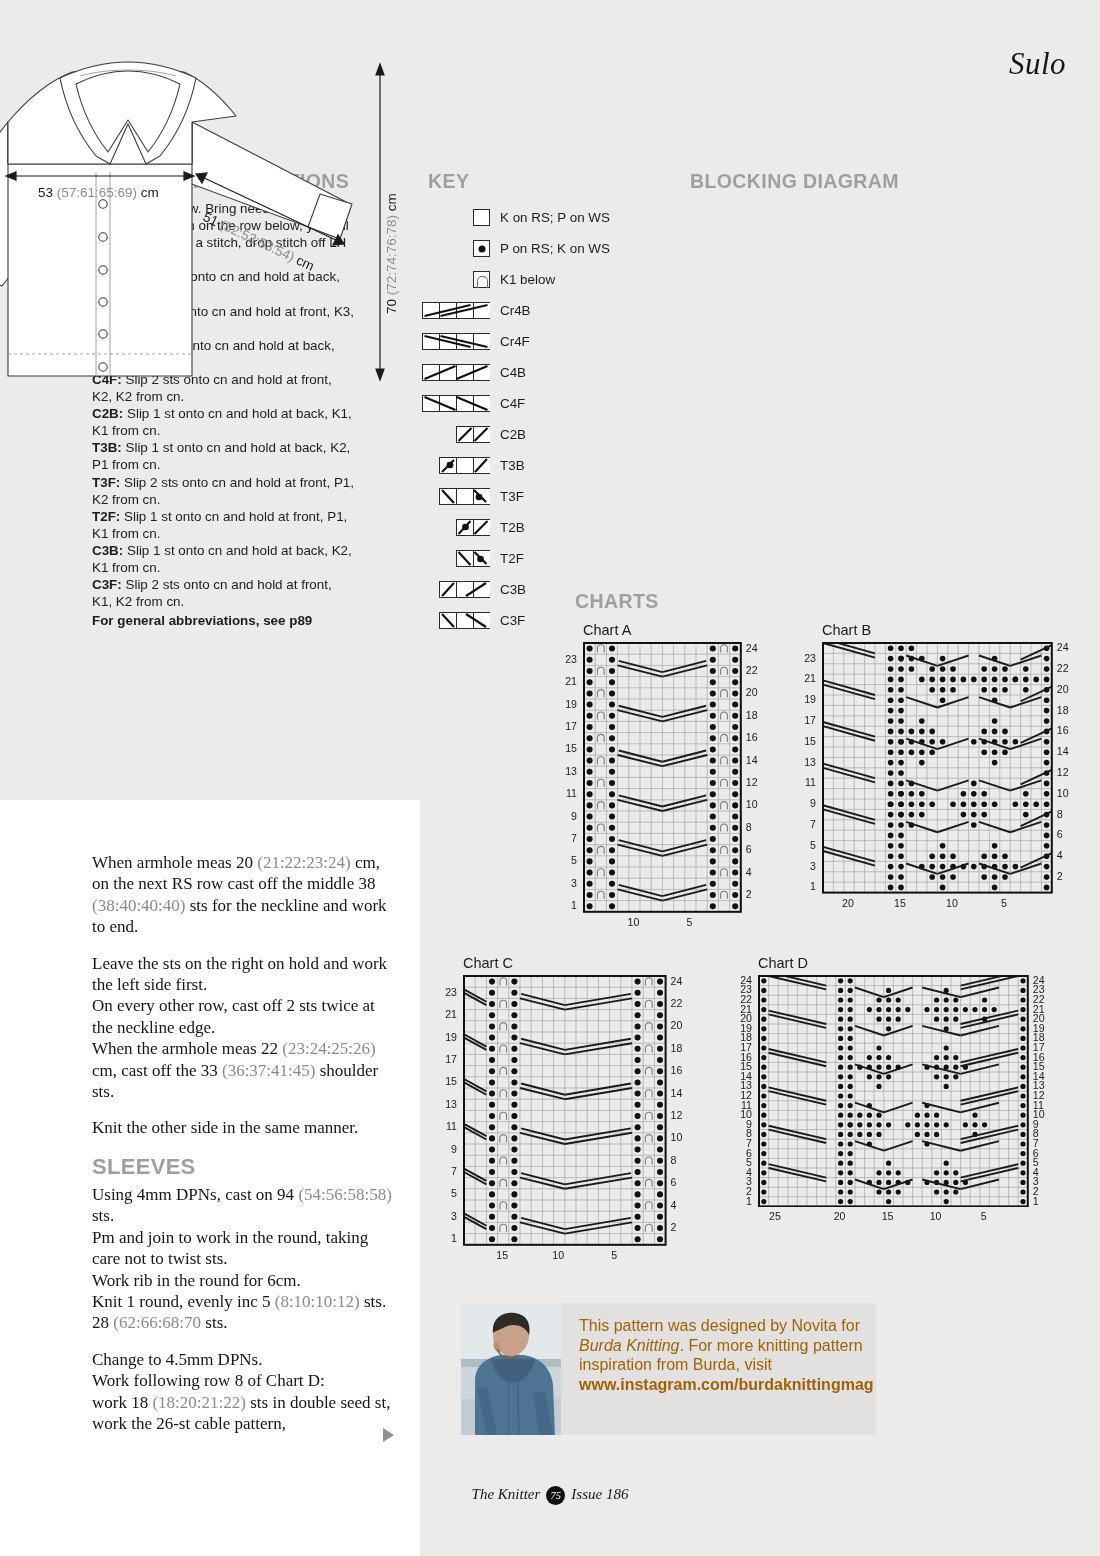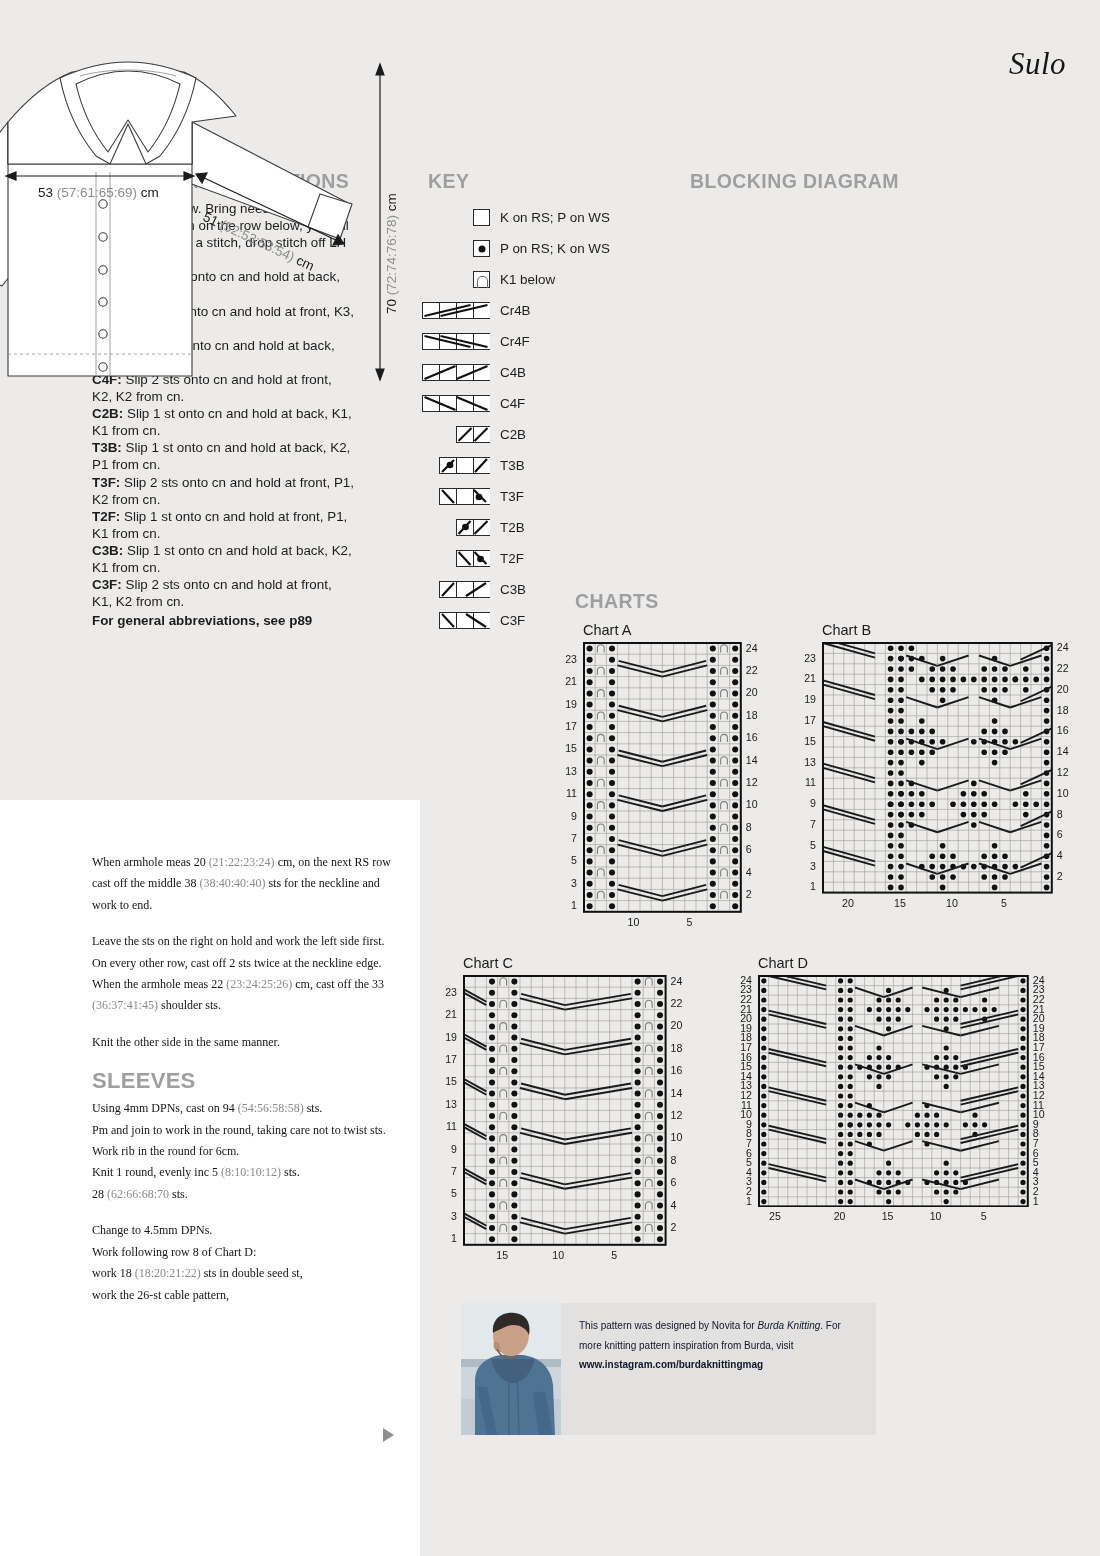--- a/index.html
+++ b/index.html
@@ -103,21 +103,21 @@
   .colnum{
     position:absolute;font-family:"Liberation Sans",sans-serif;
     font-size:10.6px;color:#1b1b1b;text-align:center;
   }
 
   
   .body-col{position:absolute;left:92px;top:852px;width:302px;}
   .body-col p{
     margin:0 0 15px 0;
     font-family:"Liberation Serif", serif;
-    font-size:12px;line-height:21.4px;color:#151515;
+    font-size:17px;line-height:21.4px;color:#151515;
   }
   .body-col p.tight{margin-bottom:0;}
   .mut{color:#8a8a8a;}
   .sleeves-head{
     font-family:"Liberation Sans",sans-serif;font-weight:bold;
     font-size:22px;color:#9f9f9f;letter-spacing:.3px;
     margin:6px 0 4px 0;text-transform:uppercase;
   }
   .cont-arrow{
     position:absolute;left:383px;top:1428px;
@@ -130,21 +130,21 @@
     position:absolute;left:461px;top:1303px;width:415px;height:132px;
     background:#e2e1df;display:flex;
   }
   .credit-photo{
     flex:0 0 100px;height:132px;position:relative;overflow:hidden;
     background:linear-gradient(#cfd6da 0 48%,#b9c3c9 48% 100%);
   }
   .credit-text{
     flex:1;padding:13px 14px 0 18px;
     font-family:"Liberation Sans",sans-serif;
-    font-size:10px;line-height:19.6px;color:#0f172a;
+    font-size:16px;line-height:19.6px;color:#a16207;
   }
   .credit-text i{font-style:italic;}
   .credit-text b{font-weight:bold;}
 
   
   .footer{
     position:absolute;left:0;right:0;top:1486px;text-align:center;
     font-family:"Liberation Serif", serif;font-style:italic;
     font-size:15px;color:#161616;
   }
@@ -1446,14 +1446,17 @@
         <path d="M16,84 L26,132 L36,132 L26,84 Z" fill="#456788"></path>
         <path d="M84,88 L92,132 L78,132 L72,90 Z" fill="#456788"></path>
         <path d="M48,60 L48,132 M56,62 L58,132" stroke="#3f627f" stroke-width="1.2" fill="none"></path>
       </svg>
     </div>
     <div class="credit-text">
       <span id="cr1">This pattern was designed by Novita for </span><i id="cr2">Burda Knitting</i><span id="cr3">. For more knitting pattern inspiration from Burda, visit </span><b id="cr4">www.instagram.com/</b><b id="cr5">burdaknittingmag</b>
     </div>
   </div>
 
+  <div class="footer">
+    <span>The Knitter</span><span class="pg">75</span><span>Issue 186</span>
+  </div>
 
 </div>
 
 </body></html>

